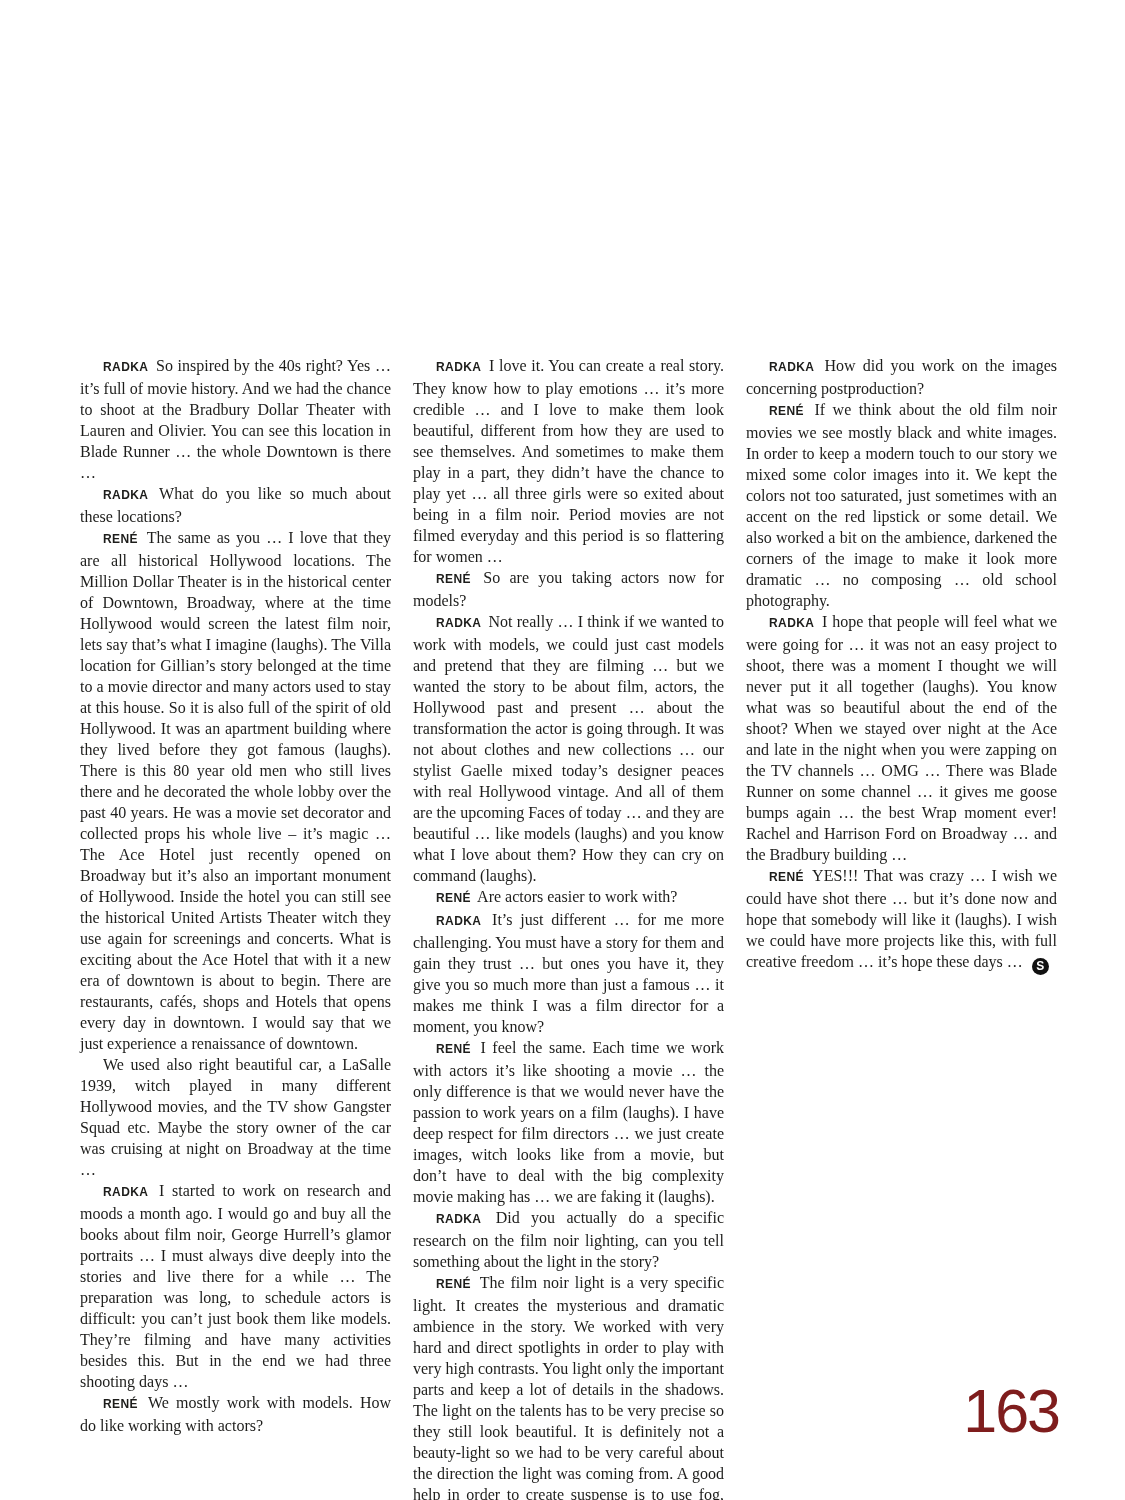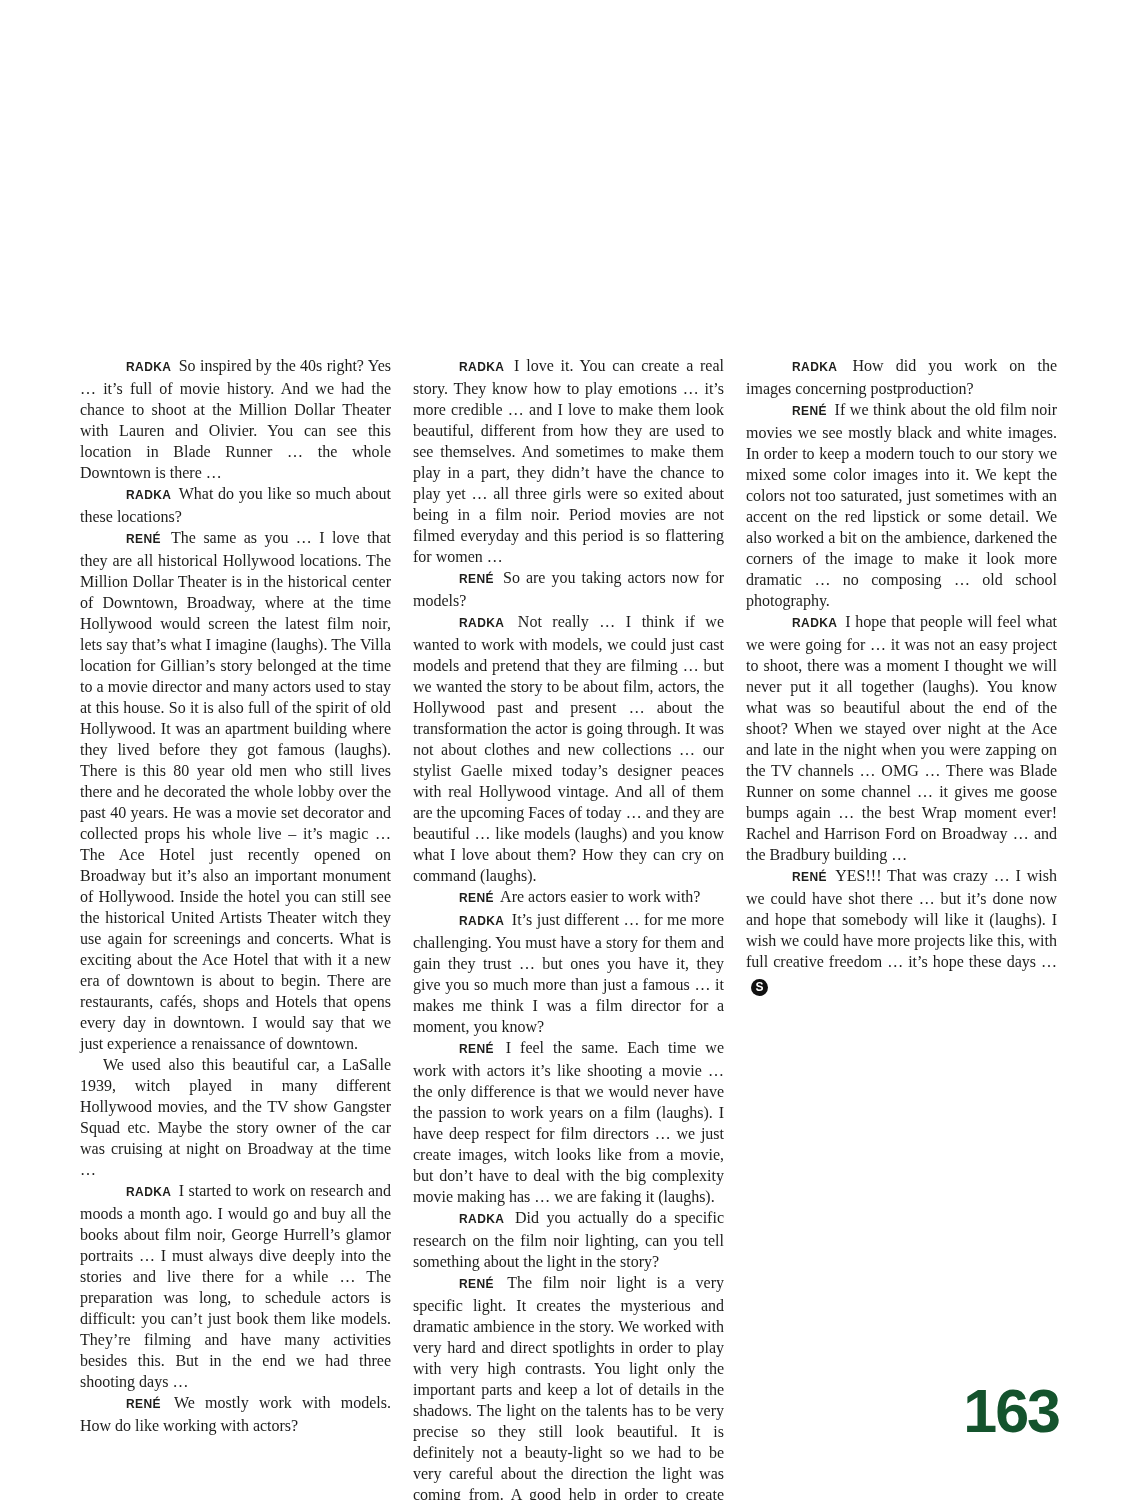--- a/index.html
+++ b/index.html
@@ -37,21 +37,20 @@
     hyphens: auto;
     -webkit-hyphens: auto;
   }
   .speaker {
     font-family: "Liberation Sans", "DejaVu Sans", sans-serif;
     font-weight: bold;
     font-size: 12px;
     letter-spacing: 0.4px;
     color: #1d1d1b;
     margin-right: 3px;
-    margin-left: 23px;
   }
   .italic {
   }
   .endmark {
     display: inline-block;
     width: 17px;
     height: 17px;
     background: #111111;
     color: #ffffff;
     border-radius: 50%;
@@ -62,37 +61,37 @@
     text-align: center;
     text-indent: 0;
     vertical-align: -3px;
     margin-left: 5px;
   }
   .page-number {
     position: absolute;
     top: 1381px;
     right: 66px;
     font-family: "Liberation Sans", "DejaVu Sans", sans-serif;
-    font-weight: bold;
+    font-weight: normal;
     font-size: 61px;
     letter-spacing: -2px;
-    color: #14532d;
+    color: #7f1d1d;
     line-height: 1;
   }
 </style>
 </head>
 <body>
 
 <div class="page">
   <div class="columns" id="columns">
       <div class="column">
-        <p class="para"><span class="speaker">RADKA</span> <span>So inspired by the 40s right? Yes … it’s full of movie history. And we had the chance to shoot at the Million Dollar Theater with Lauren and Olivier. You can see this location in </span><span class="italic">Blade Runner</span><span> … the whole Downtown is there …</span></p>
+        <p class="para"><span class="speaker">RADKA</span> <span>So inspired by the 40s right? Yes … it’s full of movie history. And we had the chance to shoot at the Bradbury Dollar Theater with Lauren and Olivier. You can see this location in </span><span class="italic">Blade Runner</span><span> … the whole Downtown is there …</span></p>
         <p class="para"><span class="speaker">RADKA</span> <span>What do you like so much about these locations?</span></p>
         <p class="para"><span class="speaker">RENÉ</span> <span>The same as you … I love that they are all historical Hollywood locations. The Million Dollar Theater is in the historical center of Downtown, Broadway, where at the time Hollywood would screen the latest film noir, lets say that’s what I imagine </span><span class="italic">(laughs)</span><span>. The Villa location for Gillian’s story belonged at the time to a movie director and many actors used to stay at this house. So it is also full of the spirit of old Hollywood. It was an apartment building where they lived before they got famous </span><span class="italic">(laughs)</span><span>. There is this 80 year old men who still lives there and he decorated the whole lobby over the past 40 years. He was a movie set decorator and collected props his whole live – it’s magic … The Ace Hotel just recently opened on Broadway but it’s also an important monument of Hollywood. Inside the hotel you can still see the historical United Artists Theater witch they use again for screenings and concerts. What is exciting about the Ace Hotel that with it a new era of downtown is about to begin. There are restaurants, cafés, shops and Hotels that opens every day in downtown. I would say that we just experience a renaissance of downtown.</span></p>
-        <p class="para"><span>We used also this beautiful car, a LaSalle 1939, witch played in many different Hollywood movies, and the TV show </span><span class="italic">Gangster Squad</span><span> etc. Maybe the story owner of the car was cruising at night on Broadway at the time …</span></p>
+        <p class="para"><span>We used also right beautiful car, a LaSalle 1939, witch played in many different Hollywood movies, and the TV show </span><span class="italic">Gangster Squad</span><span> etc. Maybe the story owner of the car was cruising at night on Broadway at the time …</span></p>
         <p class="para"><span class="speaker">RADKA</span> <span>I started to work on research and moods a month ago. I would go and buy all the books about film noir, George Hurrell’s glamor portraits … I must always dive deeply into the stories and live there for a while … The preparation was long, to schedule actors is difficult: you can’t just book them like models. They’re filming and have many activities besides this. But in the end we had three shooting days …</span></p>
         <p class="para"><span class="speaker">RENÉ</span> <span>We mostly work with models. How do like working with actors?</span></p>
       </div>
       <div class="column">
         <p class="para"><span class="speaker">RADKA</span> <span>I love it. You can create a real story. They know how to play emotions … it’s more credible … and I love to make them look beautiful, different from how they are used to see themselves. And sometimes to make them play in a part, they didn’t have the chance to play yet … all three girls were so exited about being in a film noir. Period movies are not filmed everyday and this period is so flattering for women …</span></p>
         <p class="para"><span class="speaker">RENÉ</span> <span>So are you taking actors now for models?</span></p>
         <p class="para"><span class="speaker">RADKA</span> <span>Not really … I think if we wanted to work with models, we could just cast models and pretend that they are filming … but we wanted the story to be about film, actors, the Hollywood past and present … about the transformation the actor is going through. It was not about clothes and new collections … our stylist Gaelle mixed today’s designer peaces with real Hollywood vintage. And all of them are the upcoming Faces of today … and they are beautiful … like models </span><span class="italic">(laughs)</span><span> and you know what I love about them? How they can cry on command </span><span class="italic">(laughs)</span><span>.</span></p>
         <p class="para"><span class="speaker">RENÉ</span> <span>Are actors easier to work with?</span></p>
         <p class="para"><span class="speaker">RADKA</span> <span>It’s just different … for me more challenging. You must have a story for them and gain they trust … but ones you have it, they give you so much more than just a famous … it makes me think I was a film director for a moment, you know?</span></p>
         <p class="para"><span class="speaker">RENÉ</span> <span>I feel the same. Each time we work with actors it’s like shooting a movie … the only difference is that we would never have the passion to work years on a film </span><span class="italic">(laughs)</span><span>. I have deep respect for film directors … we just create images, witch looks like from a movie, but don’t have to deal with the big complexity movie making has … we are faking it </span><span class="italic">(laughs)</span><span>.</span></p>

